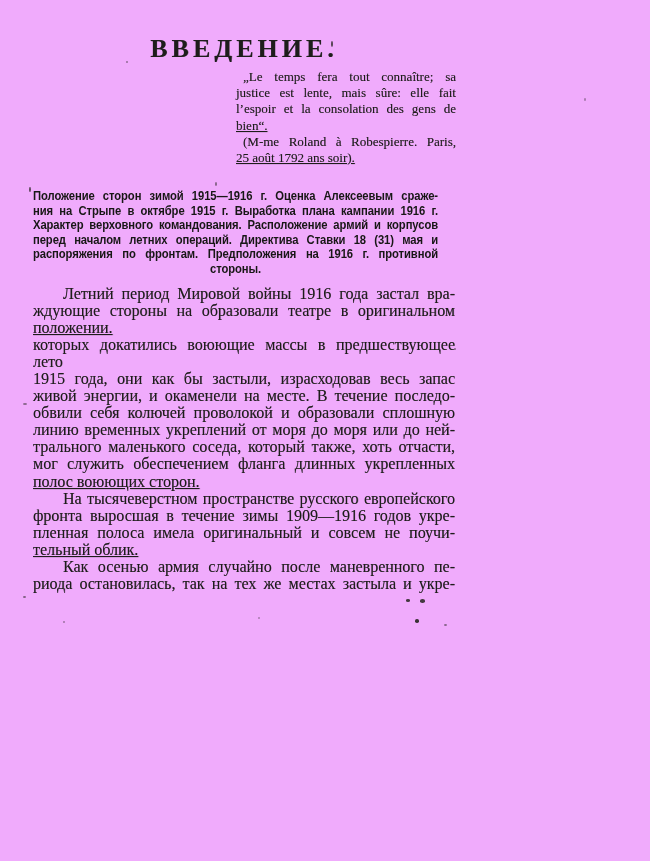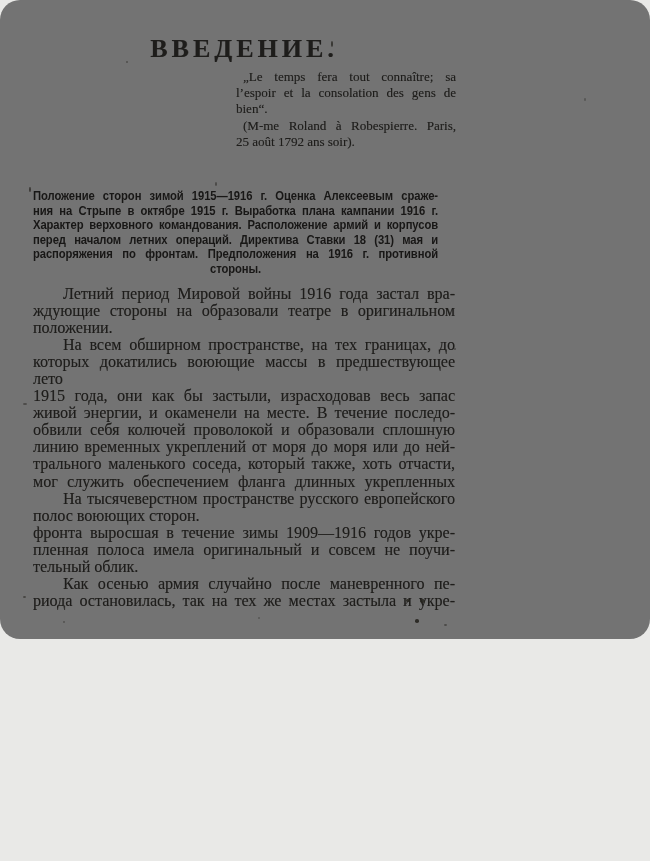--- a/index.html
+++ b/index.html
@@ -1,23 +1,22 @@
 <!DOCTYPE html>
 <html><head>
 <meta charset="utf-8">
 <style>
   html,body{margin:0;padding:0;background:#e9e9e7;}
   .page{
     position:relative;
-    width:650px;height:639px;
-    background:#737373;
+    width:650px;height:861px;
+    background:#f0abfc;
     overflow:hidden;
     font-family:"Liberation Serif",serif;
     color:#1e1d1b;
-    border-radius:20px;
   }
   .title{
     position:absolute;left:33px;top:36px;width:422px;
     margin:0;
     font-family:"Liberation Serif",serif;
     font-size:26px;line-height:26px;font-weight:700;
     letter-spacing:4px;
     text-align:center;
     text-shadow:0.4px 0.4px 0 rgba(30,29,27,0.45);
   }
@@ -34,60 +33,60 @@
     letter-spacing:-0.1px;
     color:#181716;
   }
   .bodytext{
     position:absolute;left:33px;top:285px;width:422px;
     font-size:16px;line-height:17.05px;
     text-shadow:0.3px 0.3px 0 rgba(30,29,27,0.45);
   }
   .line{text-align:justify;}
   .line.j{text-align-last:justify;}
-  .line.l{text-align:left;text-align-last:left;}
+  .line.l{text-align:left;text-align-last:left;text-decoration:underline;}
   .line.c{text-align:center;text-align-last:center;}
   .epigraph .ind{text-indent:7px;}
   .bodytext .ind{text-indent:30px;}
   .speck{position:absolute;background:#26241f;border-radius:45%;}
 </style>
 </head>
 <body>
 
 <div class="page">
   <h1 class="title">ВВЕДЕНИЕ.</h1>
   <div class="epigraph" id="epigraph">
       <div class="line j ind">„Le temps fera tout connaître; sa</div>
+      <div class="line j">justice est lente, mais sûre: elle fait</div>
       <div class="line j">l’espoir et la consolation des gens de</div>
       <div class="line l">bien“.</div>
       <div class="line j ind">(M-me Roland à Robespierre. Paris,</div>
       <div class="line l">25 août 1792 ans soir).</div>
     </div>
   <div class="abstract" id="abstract">
       <div class="line j">Положение сторон зимой 1915—1916 г. Оценка Алексеевым сраже-</div>
       <div class="line j">ния на Стрыпе в октябре 1915 г. Выработка плана кампании 1916 г.</div>
       <div class="line j">Характер верховного командования. Расположение армий и корпусов</div>
       <div class="line j">перед началом летних операций. Директива Ставки 18 (31) мая и</div>
       <div class="line j">распоряжения по фронтам. Предположения на 1916 г. противной</div>
       <div class="line c">стороны.</div>
     </div>
   <div class="bodytext" id="bodytext">
       <div class="line j ind">Летний период Мировой войны 1916 года застал вра-</div>
       <div class="line j">ждующие стороны на образовали театре в оригинальном</div>
       <div class="line l">положении.</div>
-      <div class="line j ind">На всем обширном пространстве, на тех границах, до</div>
       <div class="line j">которых докатились воюющие массы в предшествующее лето</div>
       <div class="line j">1915 года, они как бы застыли, израсходовав весь запас</div>
       <div class="line j">живой энергии, и окаменели на месте. В течение последо-</div>
       <div class="line j">обвили себя колючей проволокой и образовали сплошную</div>
       <div class="line j">линию временных укреплений от моря до моря или до ней-</div>
       <div class="line j">трального маленького соседа, который также, хоть отчасти,</div>
       <div class="line j">мог служить обеспечением фланга длинных укрепленных</div>
+      <div class="line l">полос воюющих сторон.</div>
       <div class="line j ind">На тысячеверстном пространстве русского европейского</div>
-      <div class="line l">полос воюющих сторон.</div>
       <div class="line j">фронта выросшая в течение зимы 1909—1916 годов укре-</div>
       <div class="line j">пленная полоса имела оригинальный и совсем не поучи-</div>
       <div class="line l">тельный облик.</div>
       <div class="line j ind">Как осенью армия случайно после маневренного пе-</div>
       <div class="line j">риода остановилась, так на тех же местах застыла и укре-</div>
     </div>
   <div id="specks">
       <div class="speck" style="left: 331px; top: 41px; width: 2px; height: 6px; opacity: 0.75;"></div>
       <div class="speck" style="left: 126px; top: 61px; width: 2px; height: 2px; opacity: 0.45;"></div>
       <div class="speck" style="left: 584px; top: 98px; width: 2px; height: 3px; opacity: 0.35;"></div>

